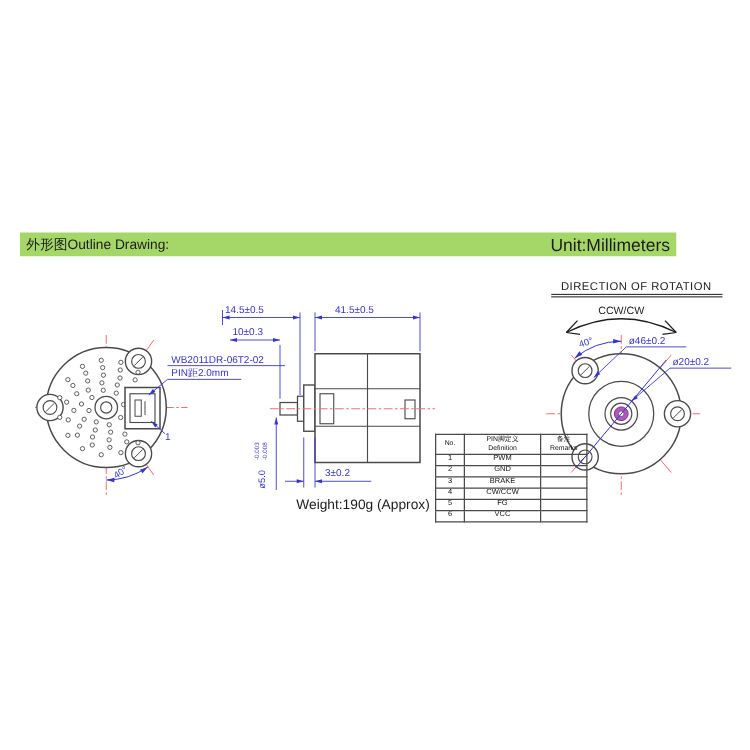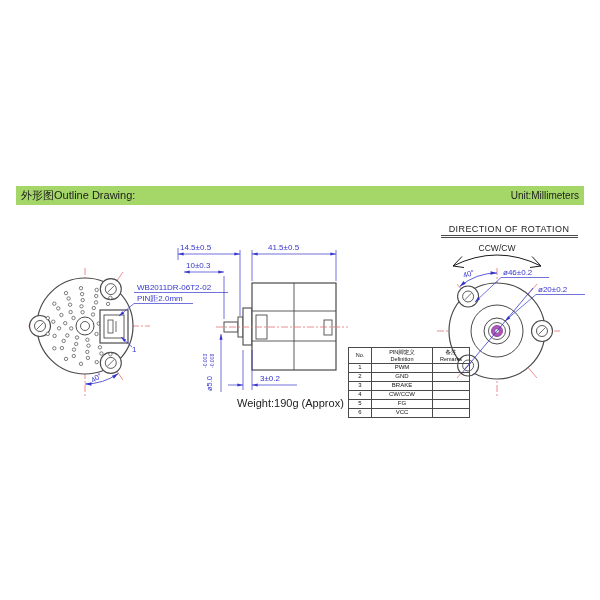--- a/index.html
+++ b/index.html
@@ -1,22 +1,22 @@
 <!DOCTYPE html>
 <html><head>
 <meta charset="utf-8">
 <style>
   html,body{margin:0;padding:0;background:#ffffff;}
   .stage{position:relative;width:600px;height:600px;background:#ffffff;overflow:hidden;
          font-family:"Liberation Sans","DejaVu Sans",sans-serif;}
-  .header-bar{position:absolute;left:16px;top:186px;width:568px;height:19px;
+  .header-bar{position:absolute;left:16px;top:186px;width:525px;height:19px;
               display:flex;align-items:center;justify-content:space-between;
               padding:0 5px;box-sizing:border-box;}
   .header-bar .t-left{font-size:11px;color:#1c1c1c;}
-  .header-bar .t-right{font-size:10px;color:#1c1c1c;}
+  .header-bar .t-right{font-size:14px;color:#1c1c1c;}
   svg{position:absolute;left:0;top:0;}
   svg text{font-family:"Liberation Sans","DejaVu Sans",sans-serif;}
   .dimtext{fill:#3535cd;font-size:8px;}
   .dimtext-sm{fill:#3535cd;font-size:7.5px;}
   .toltext{fill:#3535cd;font-size:5px;}
   .blk{fill:#1c1c1c;}
   .pin-table{position:absolute;left:348px;top:347px;width:118px;border-collapse:collapse;
              table-layout:fixed;}
   .pin-table td{border:0.8px solid #4a4a4a;font-size:6px;color:#111;text-align:center;
                 padding:0;line-height:1.25;height:8px;overflow:hidden;}

